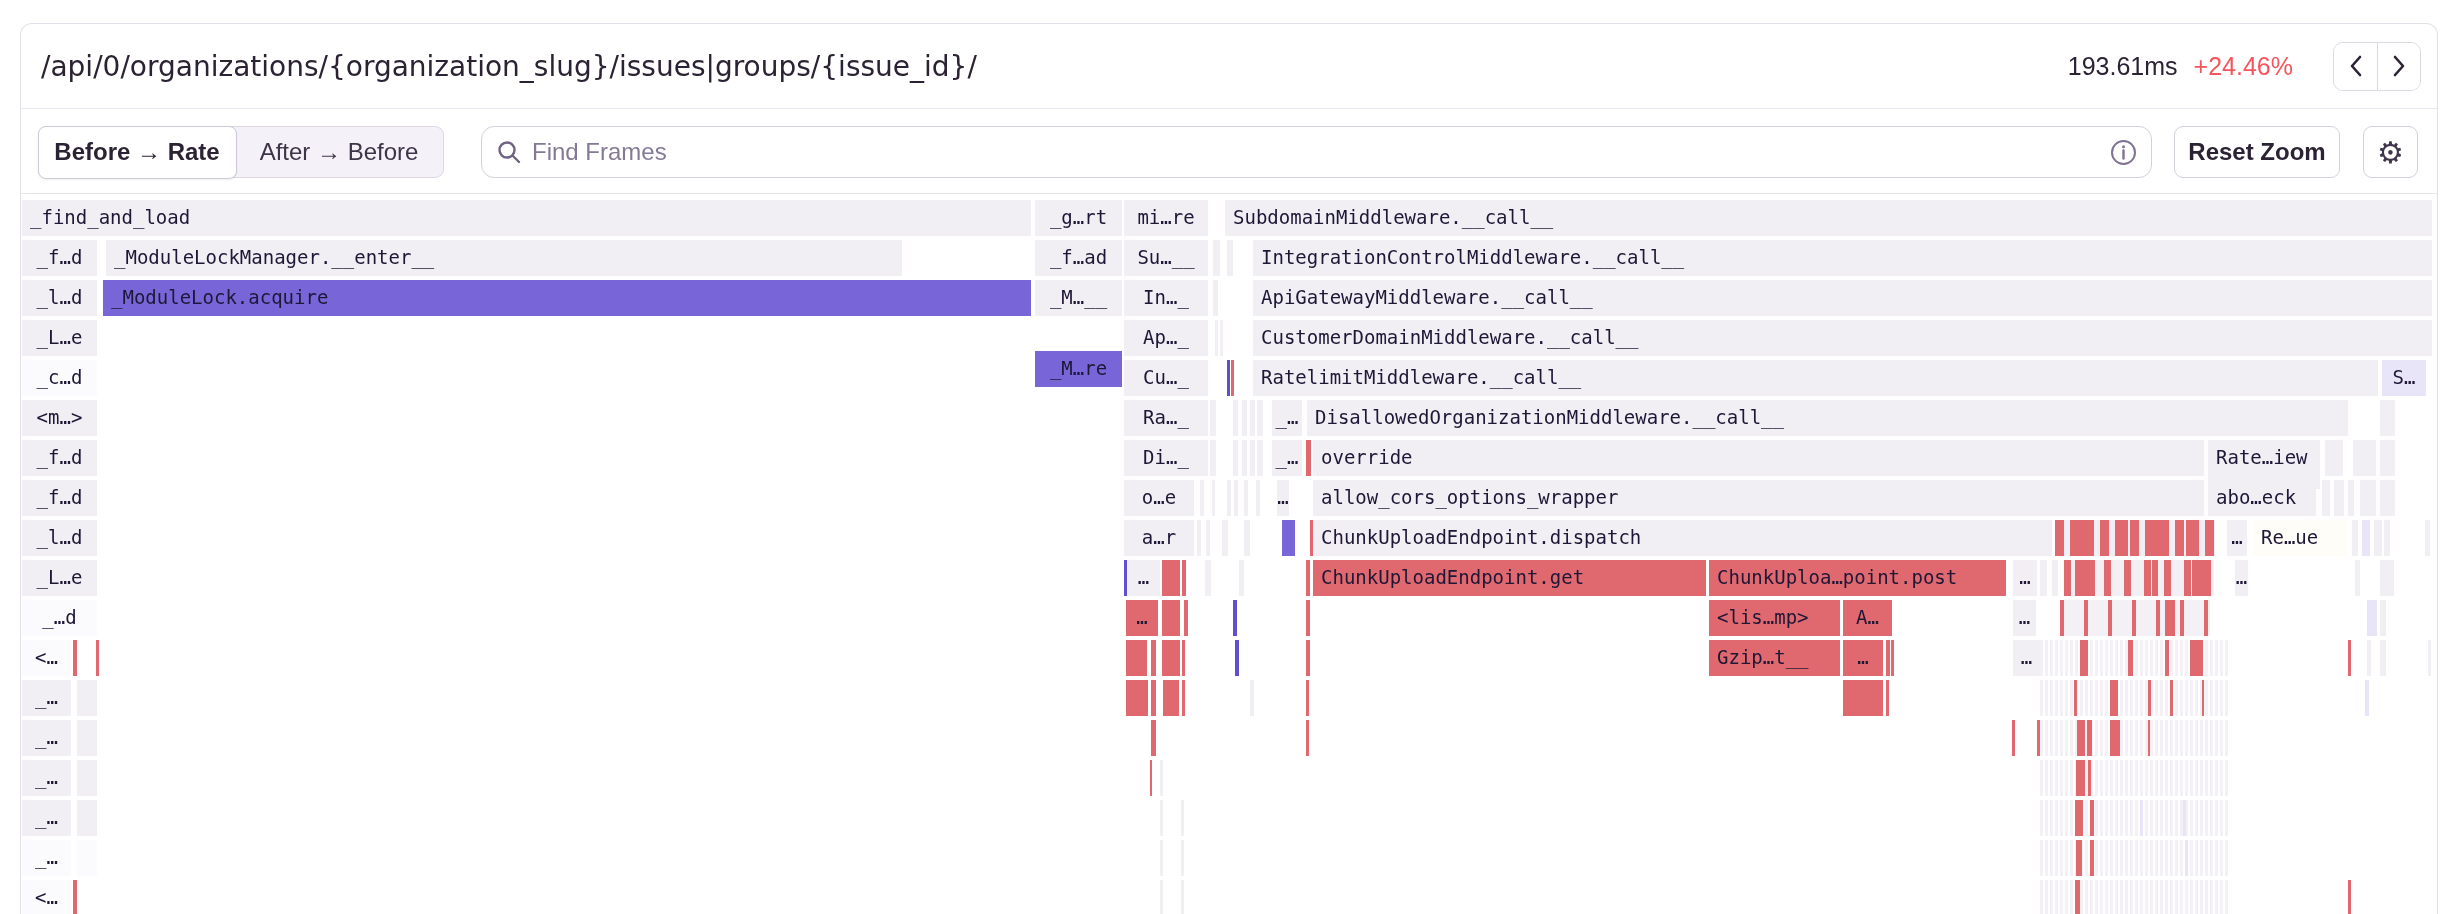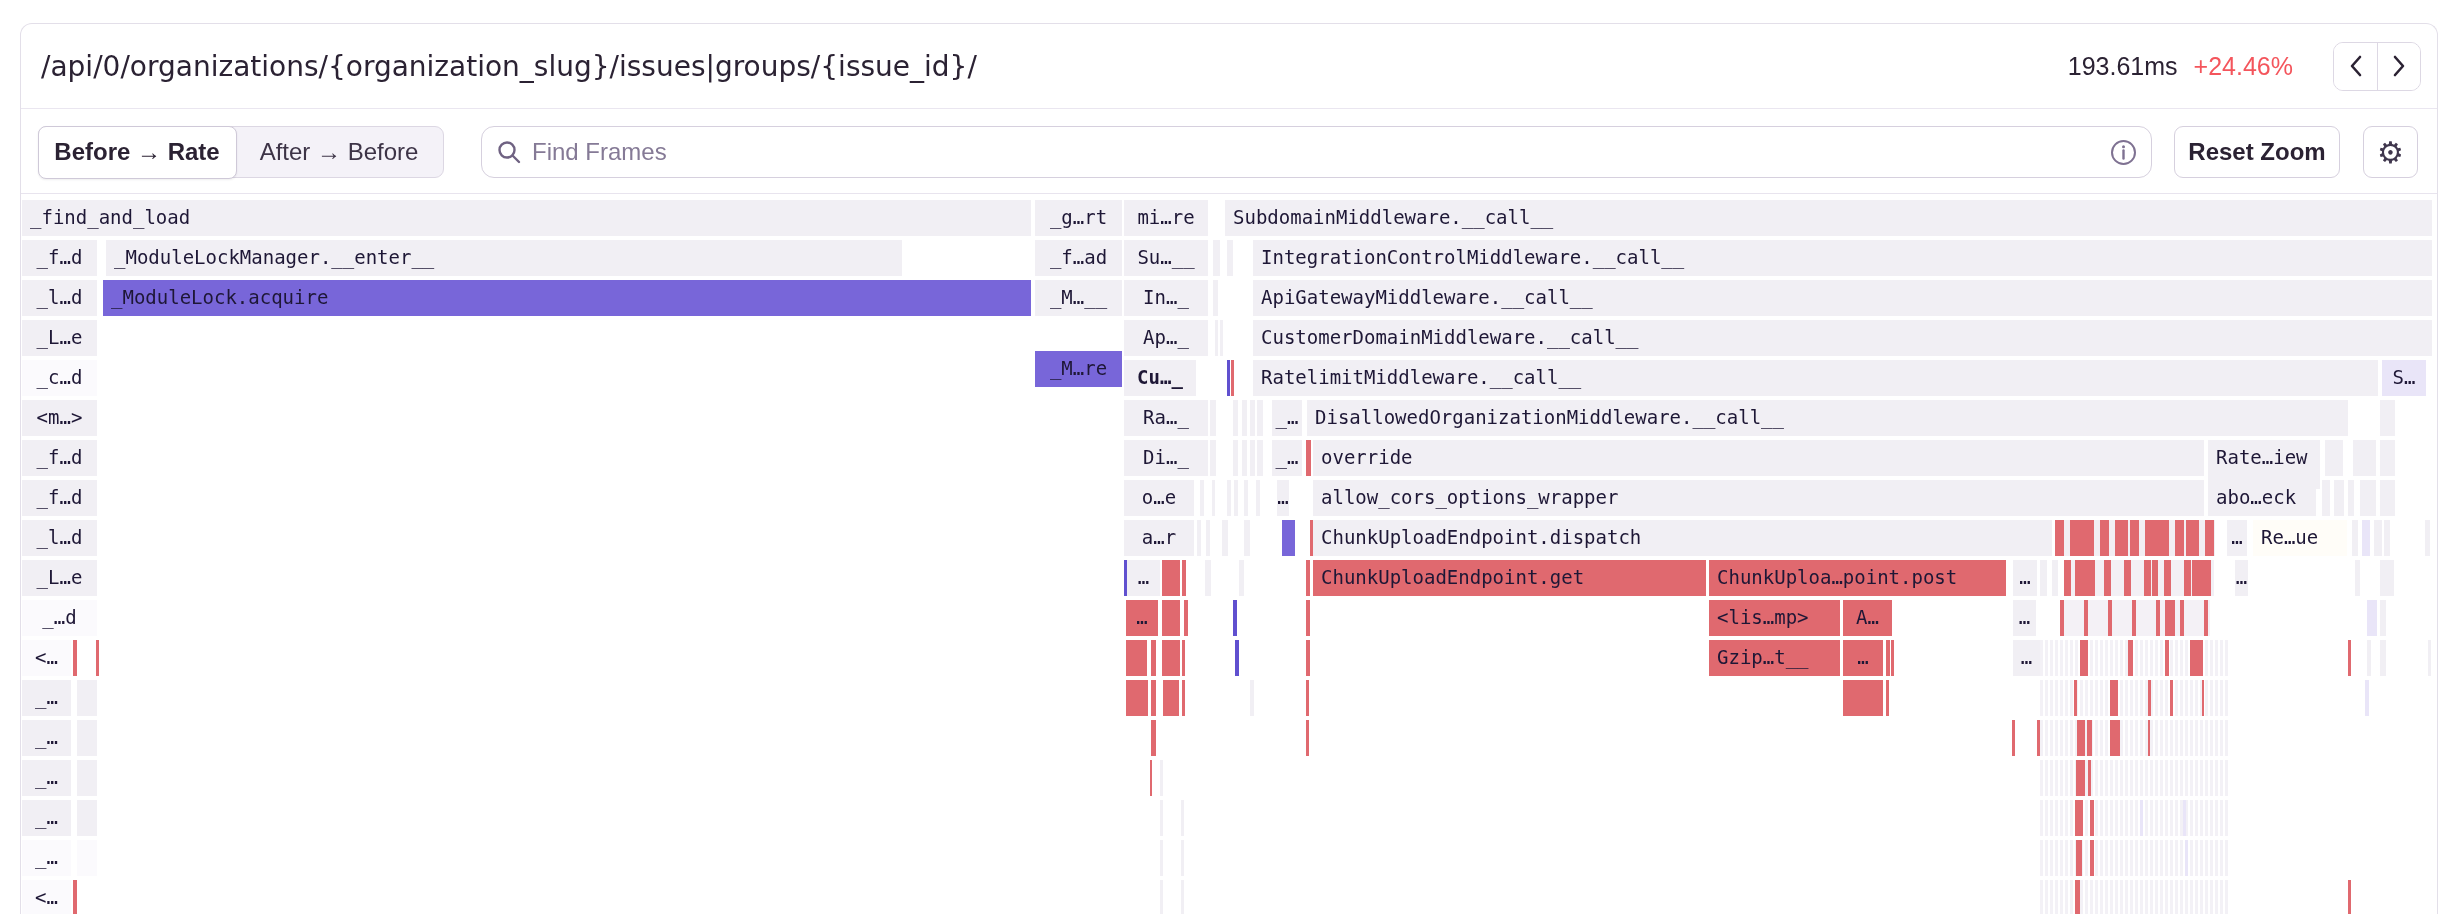--- a/index.html
+++ b/index.html
@@ -114,21 +114,21 @@
     <div class="frame f-g lab-center" style="left: 1124px; top: 280px; width: 84px; height: 36px;">In…_</div>
     <div class="frame f-g" style="left: 1213px; top: 280px; width: 5px; height: 36px;"></div>
     <div class="frame f-g lab-left" style="left: 1253px; top: 280px; width: 1179px; height: 36px;">ApiGatewayMiddleware.__call__</div>
     <div class="frame f-g lab-center" style="left: 22px; top: 320px; width: 75px; height: 36px;">_L…e</div>
     <div class="frame f-p lab-center" style="left: 1035px; top: 320px; width: 87px; height: 36px; margin-top: 31px;">_M…re</div>
     <div class="frame f-g lab-center" style="left: 1124px; top: 320px; width: 84px; height: 36px;">Ap…_</div>
     <div class="frame f-g" style="left: 1215px; top: 320px; width: 3px; height: 36px;"></div>
     <div class="frame f-g" style="left: 1220px; top: 320px; width: 3px; height: 36px;"></div>
     <div class="frame f-g lab-left" style="left: 1253px; top: 320px; width: 1179px; height: 36px;">CustomerDomainMiddleware.__call__</div>
     <div class="frame f-w lab-center" style="left: 22px; top: 360px; width: 75px; height: 36px;">_c…d</div>
-    <div class="frame f-g lab-center" style="left: 1124px; top: 360px; width: 72px; height: 36px; font-weight: bold;">Cu…_</div>
+    <div class="frame f-g lab-center" style="left: 1124px; top: 360px; width: 84px; height: 36px;">Cu…_</div>
     <div class="frame f-i" style="left: 1227px; top: 360px; width: 3px; height: 36px;"></div>
     <div class="frame f-r" style="left: 1231px; top: 360px; width: 3px; height: 36px;"></div>
     <div class="frame f-g lab-left" style="left: 1253px; top: 360px; width: 1125px; height: 36px;">RatelimitMiddleware.__call__</div>
     <div class="frame f-l lab-center" style="left: 2382px; top: 360px; width: 44px; height: 36px;">S…</div>
     <div class="frame f-g lab-center" style="left: 22px; top: 400px; width: 75px; height: 36px;">&lt;m…&gt;</div>
     <div class="frame f-g lab-center" style="left: 1124px; top: 400px; width: 84px; height: 36px;">Ra…_</div>
     <div class="frame f-g" style="left: 1200px; top: 400px; width: 3px; height: 36px;"></div>
     <div class="frame f-g" style="left: 1210px; top: 400px; width: 6px; height: 36px;"></div>
     <div class="frame f-g" style="left: 1233px; top: 400px; width: 5px; height: 36px;"></div>
     <div class="frame f-g" style="left: 1242px; top: 400px; width: 5px; height: 36px;"></div>

